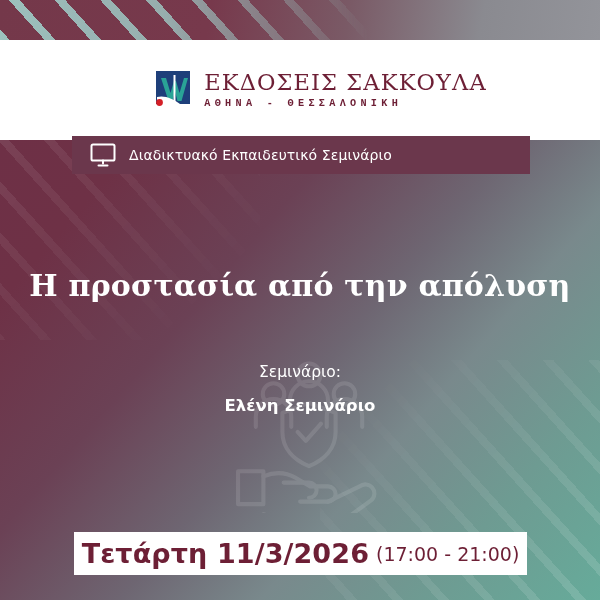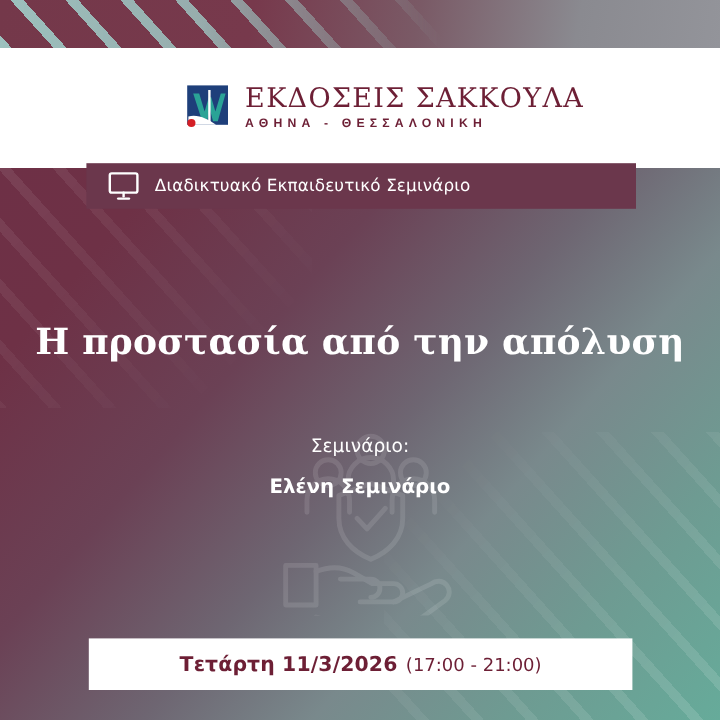--- a/index.html
+++ b/index.html
@@ -78,21 +78,21 @@
     line-height: 1;
   }
   .logo-line1 {
     font-family: "DejaVu Serif", serif;
     font-size: 22.5px;
     letter-spacing: 1.1px;
     color: #6d1f35;
     white-space: nowrap;
   }
   .logo-line2 {
-    font-family: Liberation Sans, sans-serif;
+    font-family: Liberation Mono, monospace;
     font-size: 10.2px;
     font-weight: bold;
     letter-spacing: 4.3px;
     color: #6d1f35;
     margin-top: 6px;
     white-space: nowrap;
   }
 
   
   .body-area {
@@ -227,28 +227,28 @@
     display: flex;
     align-items: center;
     justify-content: center;
     z-index: 6;
     white-space: nowrap;
   }
   .date-main {
     color: #6d1f35;
     font-family: "DejaVu Sans", sans-serif;
     font-weight: bold;
-    font-size: 17px;
+    font-size: 27px;
     letter-spacing: 0.1px;
   }
   .date-time {
     color: #6d1f35;
     font-family: "DejaVu Sans", sans-serif;
     font-weight: normal;
-    font-size: 15px;
+    font-size: 19px;
     margin-left: 7px;
   }
 </style>
 </head>
 <body>
 
 <div id="card">
 
   <div class="top-band">
     <div class="top-band-stripes"></div>

